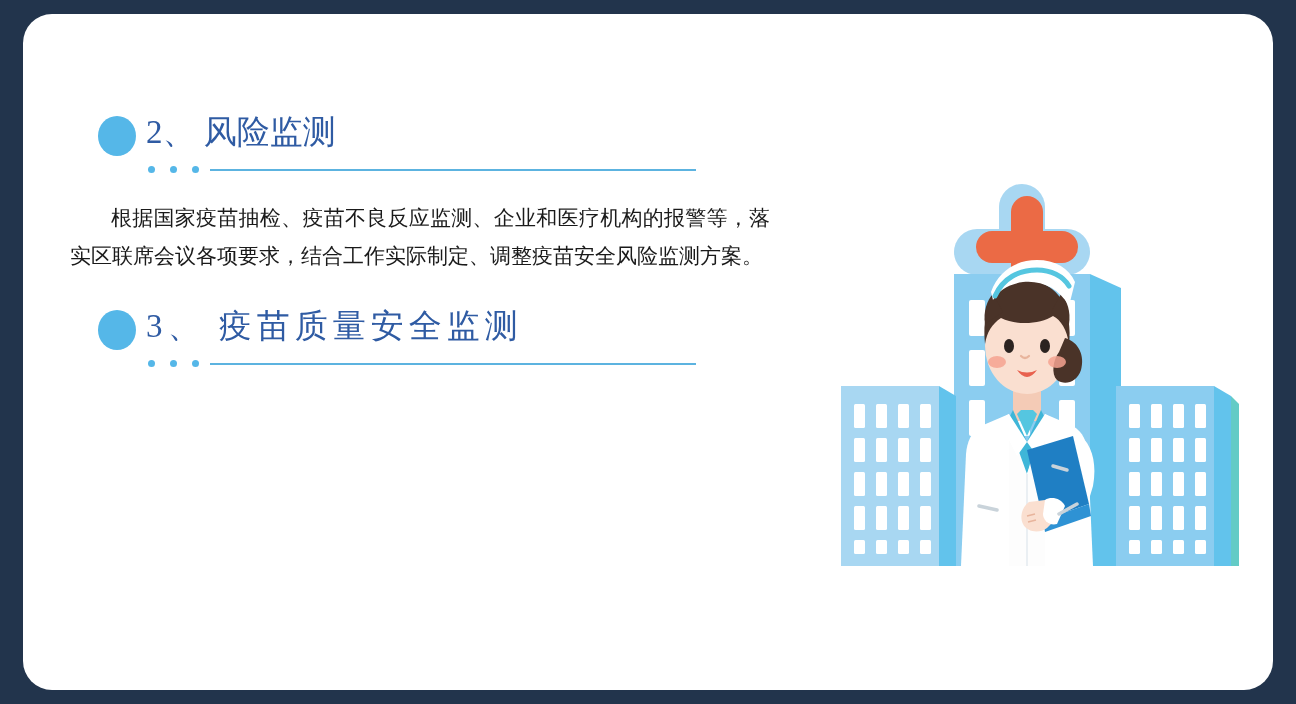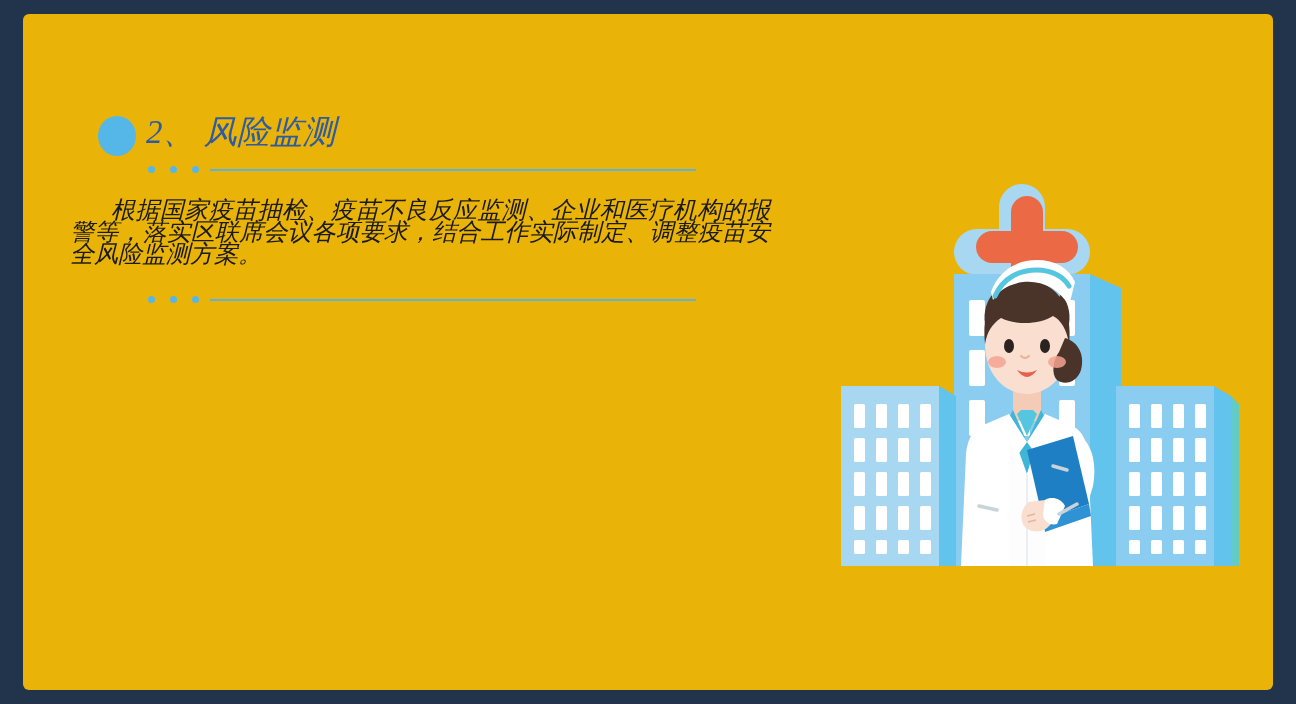--- a/index.html
+++ b/index.html
@@ -20,24 +20,23 @@
     width: 1296px;
     height: 704px;
     background: #22344c;
   }
   .card {
     position: absolute;
     left: 23px;
     top: 14px;
     width: 1250px;
     height: 676px;
-    background: #eab308;
-    border-radius: 6px;
+    background: #ffffff;
+    border-radius: 29px;
     overflow: hidden;
-    font-style: italic;
   }
 
   
   .content {
     position: absolute;
     left: 45px;
     top: 95px;
     width: 740px;
   }
 
@@ -92,22 +91,22 @@
     top: 8px;
     width: 486px;
     height: 1.6px;
     background: #5cb3e0;
   }
 
   .body-text {
     margin: 22px 0 0 0;
     padding: 0 2px 0 2px;
     font-family: "Liberation Serif", "DejaVu Serif", serif;
-    font-size: 24px;
-    line-height: 22px;
+    font-size: 21px;
+    line-height: 38px;
     color: #1a1a1a;
     text-indent: 41px;
     text-align: justify;
     text-justify: inter-ideograph;
     width: 700px;
   }
   .body-text.tight { width: 690px; }
 
   
   .illustration {
@@ -135,20 +134,24 @@
         <div class="rule-row">
           <span class="rule-dot d1"></span>
           <span class="rule-dot d2"></span>
           <span class="rule-dot d3"></span>
           <span class="rule-line"></span>
         </div>
         <p class="body-text">根据国家疫苗抽检、疫苗不良反应监测、企业和医疗机构的报警等，落实区联席会议各项要求，结合工作实际制定、调整疫苗安全风险监测方案。</p>
       </div>
 
       <div class="section">
+        <div class="heading-row">
+          <span class="bullet-dot"></span>
+          <span class="heading-text spaced">3、 疫苗质量安全监测</span>
+        </div>
         <div class="rule-row">
           <span class="rule-dot d1"></span>
           <span class="rule-dot d2"></span>
           <span class="rule-dot d3"></span>
           <span class="rule-line"></span>
         </div>
       </div>
 
     </div>
 

